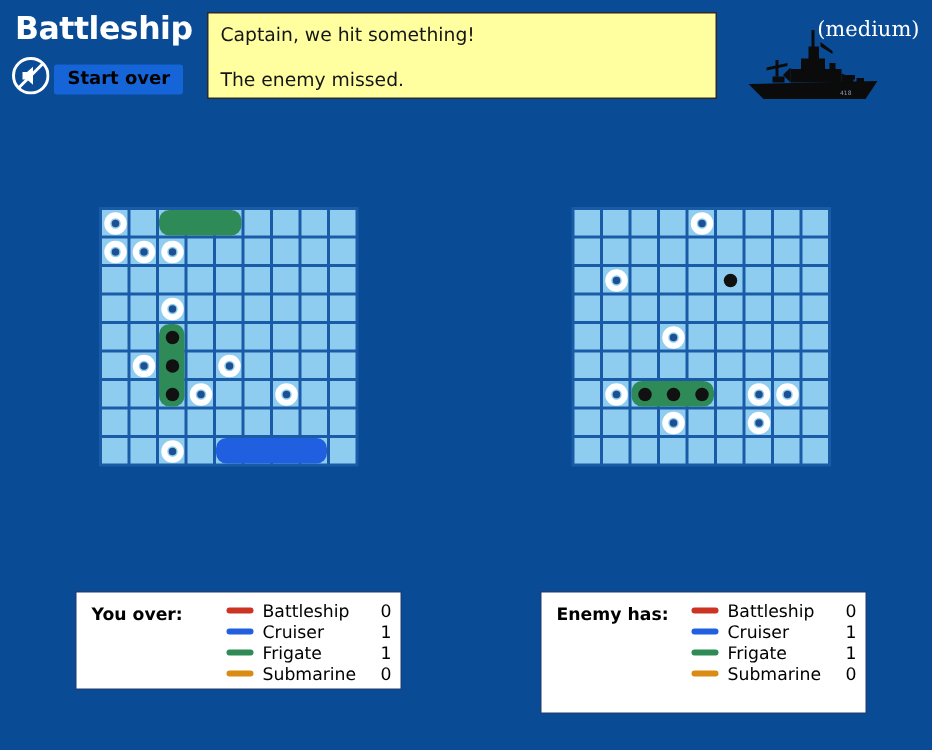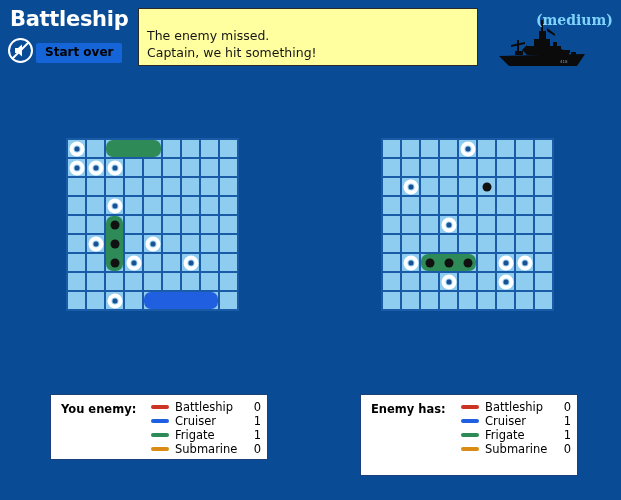--- a/index.html
+++ b/index.html
@@ -65,23 +65,23 @@
     font-size: 12.5px;
     line-height: 14px;
     font-family: "DejaVu Sans", sans-serif;
   }
   #message-box .msg-line { margin: 3px 0 0 0; }
   #message-box .msg-line.second { margin-top: 16px; }
 
   #difficulty-label {
     position: absolute;
     right: 8px; top: 12px;
-    color: #7dd3fc;
+    color: #ffffff;
     font-size: 14px;
-    font-weight: bold;
+    font-weight: normal;
     font-family: "DejaVu Serif", serif;
   }
   #ship-logo {
     position: absolute;
     left: 497px; top: 16px;
     width: 92px;
     height: 56px;
   }
 
   
@@ -209,22 +209,22 @@
     <svg width="25" height="25" viewBox="0 0 25 25">
       <circle cx="12.5" cy="12.5" r="11.5" fill="none" stroke="#ffffff" stroke-width="2"></circle>
       <path d="M7 10 L10 10 L14 6.5 L14 18.5 L10 15 L7 15 Z" fill="#ffffff"></path>
       <line x1="4" y1="21" x2="21" y2="4" stroke="#ffffff" stroke-width="2"></line>
     </svg>
   </div>
 
   <button id="startover-btn">Start over</button>
 
   <div id="message-box">
+    <div class="msg-line">Captain, we hit something!</div>
     <div class="msg-line second">The enemy missed.</div>
-    <div class="msg-line">Captain, we hit something!</div>
   </div>
 
   <div id="ship-logo">
     <svg width="92" height="56" viewBox="0 0 92 56">
       <g fill="#0b0b0b">
         <path d="M2 40 L88 38 L80 50 L12 50 Z"></path>
         <rect x="30" y="30" width="34" height="9"></rect>
         <rect x="37" y="23" width="16" height="8"></rect>
         <rect x="42" y="15" width="7" height="9"></rect>
         <rect x="44" y="4" width="2" height="12"></rect>
@@ -459,21 +459,21 @@
       <div class="cell"></div>
       <div class="cell"></div>
       <div class="ship green" style="left: 38px; top: 114px; width: 55px; height: 17px;"></div>
       <div class="hit-dot" style="position: absolute; left: 46.5px; top: 122.5px;"></div>
       <div class="hit-dot" style="position: absolute; left: 65.5px; top: 122.5px;"></div>
       <div class="hit-dot" style="position: absolute; left: 84.5px; top: 122.5px;"></div>
     </div>
 </div>
 
 <div class="legend" id="legend-player">
-  <div class="legend-title">You enemy:</div>
+  <div class="legend-title">You over:</div>
   <div class="legend-rows">
       <div class="legend-row">
         <div class="swatch" style="background: rgb(204, 51, 34);"></div>
         <div class="legend-name">Battleship</div>
         <div class="legend-count">0</div>
       </div>
       <div class="legend-row">
         <div class="swatch" style="background: rgb(31, 95, 224);"></div>
         <div class="legend-name">Cruiser</div>
         <div class="legend-count">1</div>

